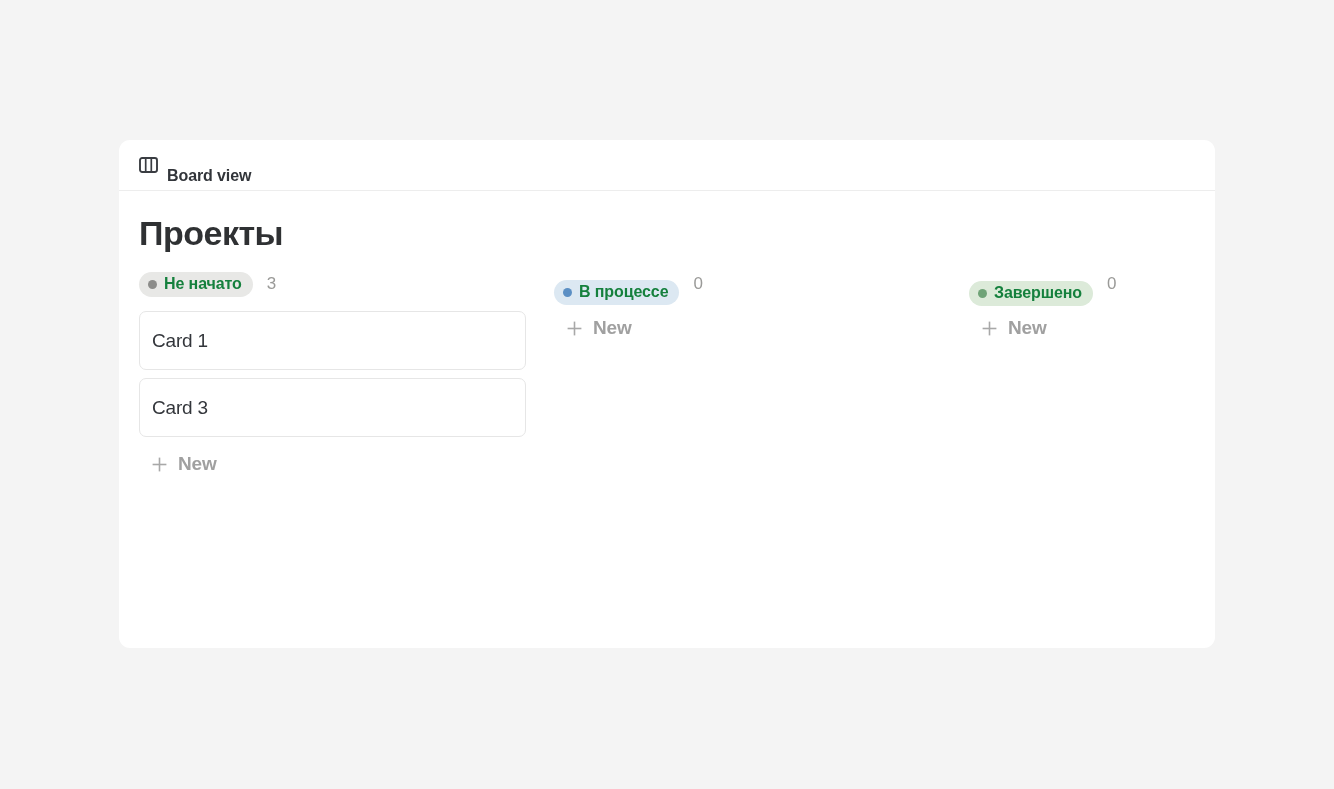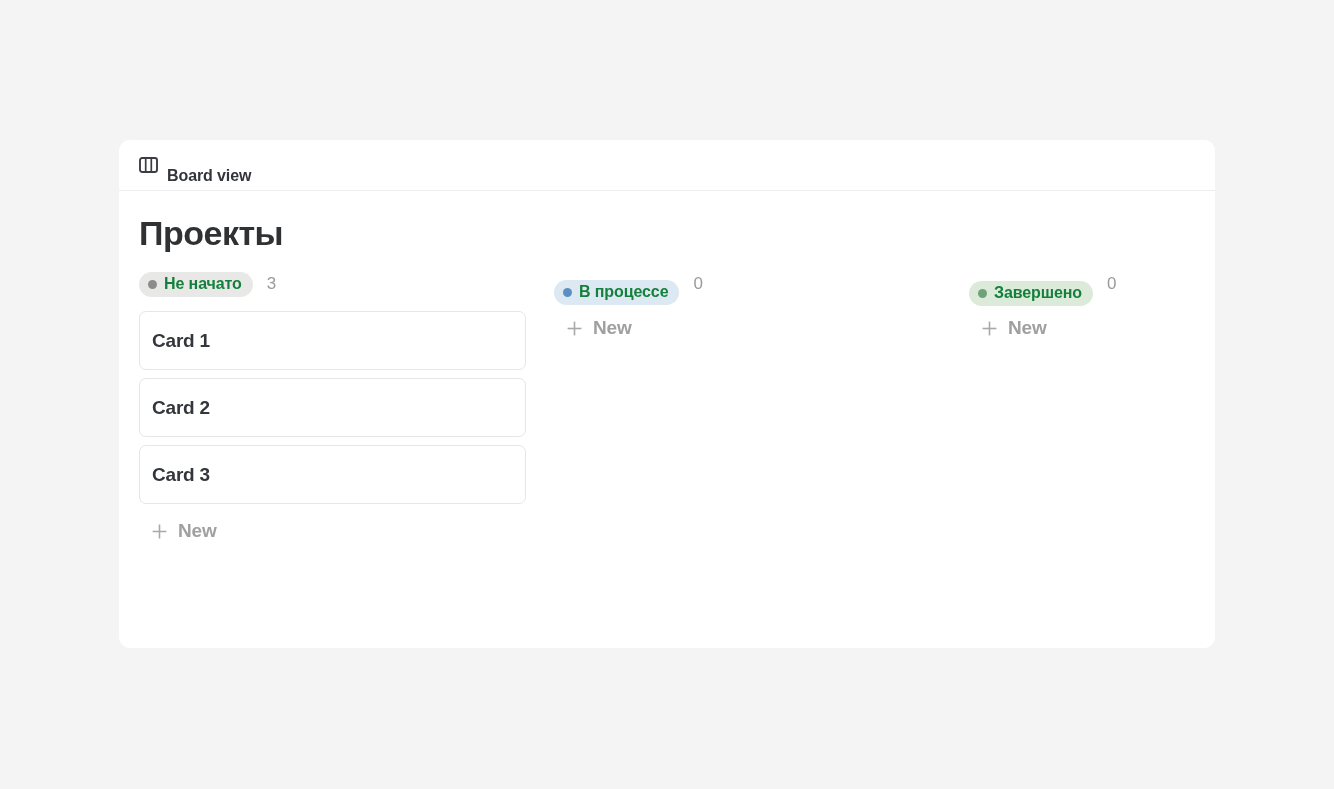--- a/index.html
+++ b/index.html
@@ -141,21 +141,21 @@
     border: 1px solid #e6e6e6;
     border-radius: 7px;
     display: flex;
     align-items: center;
     padding-left: 12px;
     cursor: pointer;
   }
 
   .card-title {
     font-size: 19px;
-    font-weight: 700;
+    font-weight: 400;
     color: #33363b;
     letter-spacing: -0.2px;
   }
 
   
   .new-button {
     display: inline-flex;
     align-items: center;
     gap: 10px;
     height: 34px;
@@ -212,23 +212,20 @@
               <span class="status-label">Не начато</span>
             </div>
             <span class="status-count">3</span>
           </div>
 
           <div class="card-list">
             <div class="card">
               <span class="card-title">Card 1</span>
             </div>
             <div class="card">
-              <span class="card-title">Card 2</span>
-            </div>
-            <div class="card">
               <span class="card-title">Card 3</span>
             </div>
           </div>
 
           <div class="new-button">
             <svg class="plus-icon" viewBox="0 0 17 17">
               <line x1="8.5" y1="1.6" x2="8.5" y2="15.4" stroke="#a8a8a8" stroke-width="1.6"></line>
               <line x1="1.6" y1="8.5" x2="15.4" y2="8.5" stroke="#a8a8a8" stroke-width="1.6"></line>
             </svg>
             <span class="new-label">New</span>

